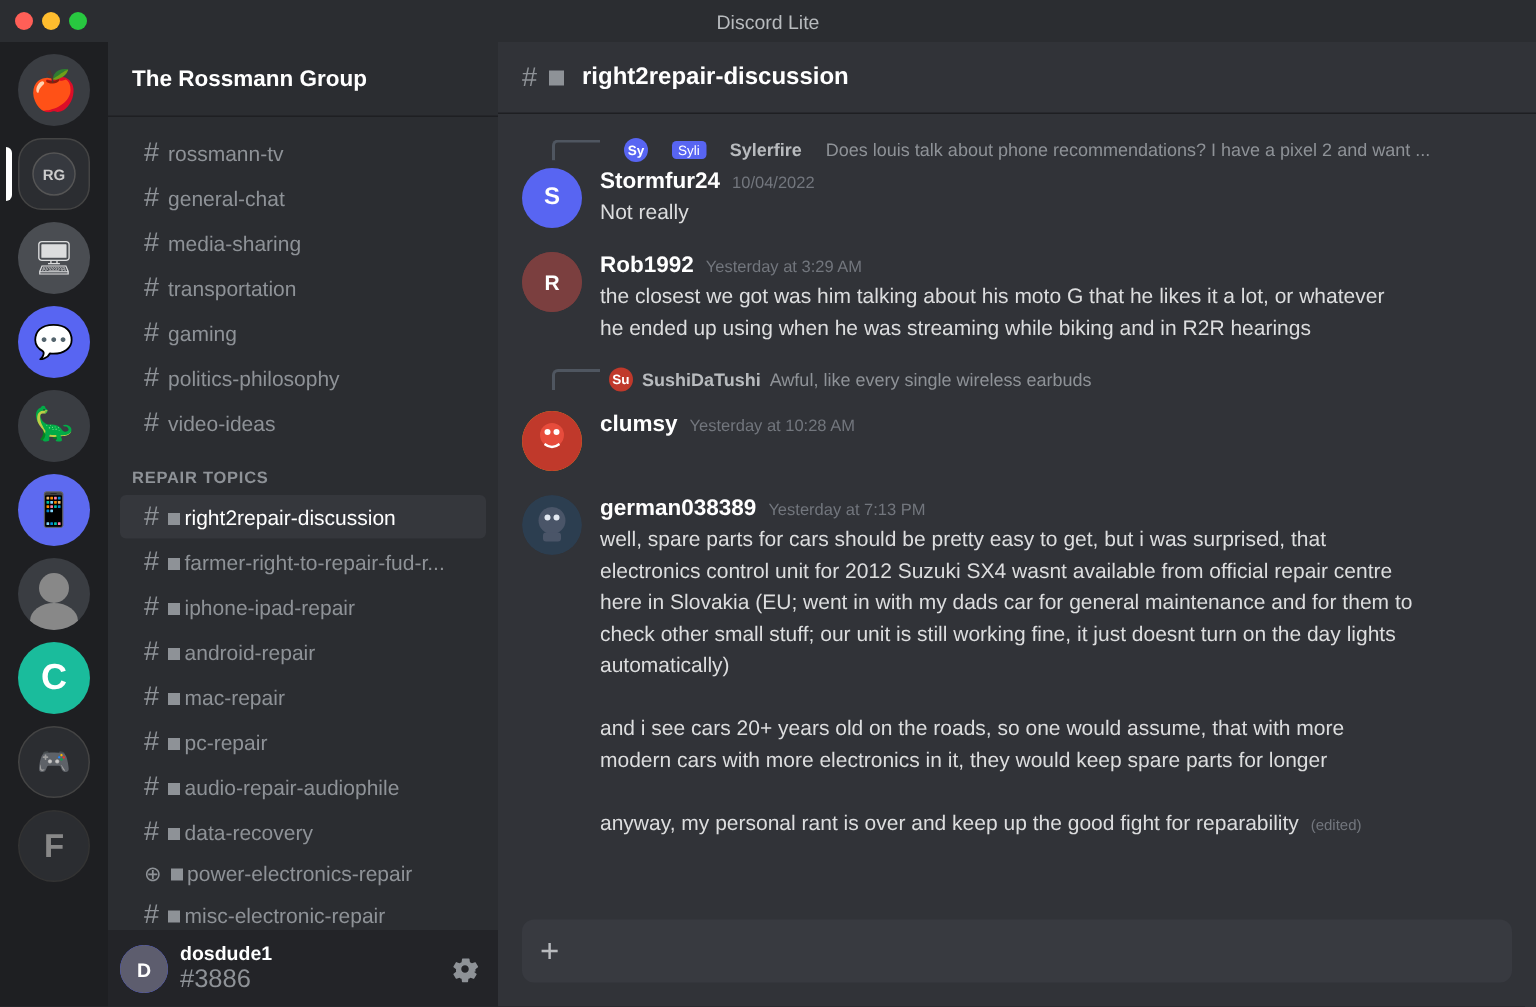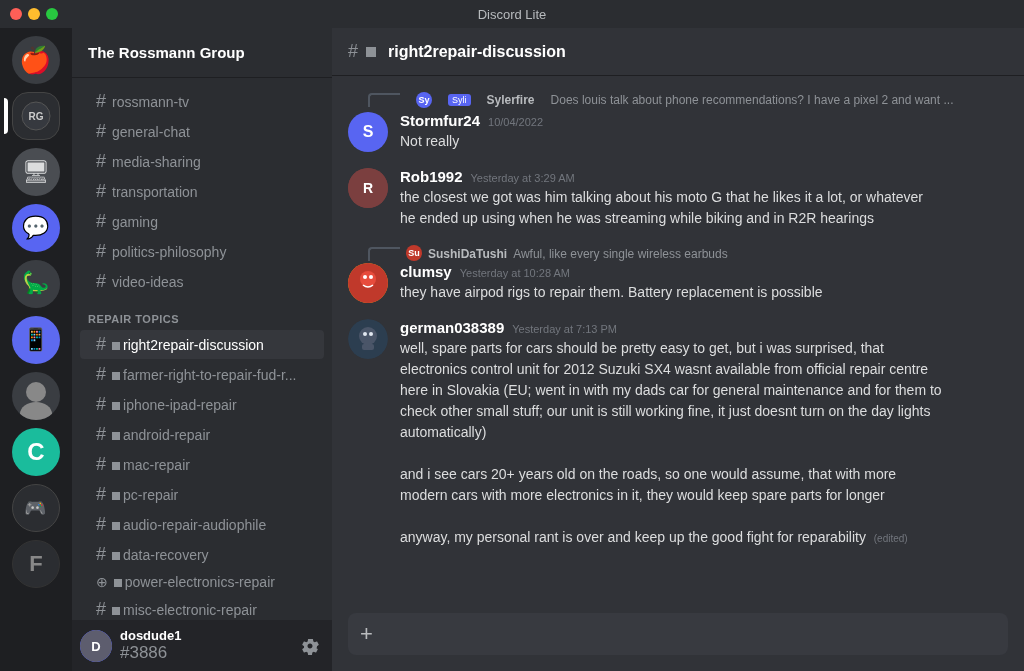--- a/index.html
+++ b/index.html
@@ -487,44 +487,41 @@
             <span class="message-username">Rob1992</span>
             <span class="message-timestamp">Yesterday at 3:29 AM</span>
           </div>
           <div class="message-text">
             the closest we got was him talking about his moto G that he likes it a lot, or whatever<br>
             he ended up using when he was streaming while biking and in R2R hearings
           </div>
         </div>
       </div>
 
-      <div style="display:flex;align-items:flex-end;gap:6px;padding:0 0 2px 16px;font-size:12px;color:#8e9297;margin-bottom:0;">
+      <div style="display:flex;align-items:center;gap:6px;padding:0 0 2px 16px;font-size:12px;color:#8e9297;margin-bottom:11px;">
         <div style="width:32px;height:14px;border-top:2px solid #4f5660;border-left:2px solid #4f5660;border-radius:4px 0 0 0;flex-shrink:0;margin-left:4px;"></div>
         <div style="width:16px;height:16px;border-radius:50%;background:#c0392b;display:flex;align-items:center;justify-content:center;font-size:9px;color:white;font-weight:700;flex-shrink:0;">Su</div>
         <span class="username-inline">SushiDaTushi</span>
         <span>Awful, like every single wireless earbuds</span>
       </div>
 
       <div class="message-group" style="margin-bottom:16px;">
         <div class="message-avatar" style="background:#e67e22;border-radius:50%;width:40px;height:40px;display:flex;align-items:center;justify-content:center;flex-shrink:0;overflow:hidden;">
           <svg width="40" height="40" viewBox="0 0 40 40">
             <rect width="40" height="40" rx="20" fill="#c0392b"></rect>
             <circle cx="20" cy="16" r="8" fill="#e74c3c"></circle>
             <circle cx="17" cy="14" r="2" fill="white"></circle>
             <circle cx="23" cy="14" r="2" fill="white"></circle>
             <path d="M15 22 Q20 26 25 22" stroke="white" stroke-width="1.5" fill="none"></path>
           </svg>
         </div>
         <div class="message-content">
           <div class="message-header">
             <span class="message-username">clumsy</span>
             <span class="message-timestamp">Yesterday at 10:28 AM</span>
-          </div>
-          <div class="message-text">
-            they have airpod rigs to repair them. Battery replacement is possible
           </div>
         </div>
       </div>
 
       <div class="message-group" style="margin-bottom:8px;">
         <div class="message-avatar" style="border-radius:50%;width:40px;height:40px;display:flex;align-items:center;justify-content:center;flex-shrink:0;overflow:hidden;">
           <svg width="40" height="40" viewBox="0 0 40 40">
             <rect width="40" height="40" rx="20" fill="#2c3e50"></rect>
             <circle cx="20" cy="17" r="9" fill="#4a5568"></circle>
             <circle cx="17" cy="15" r="2" fill="#e2e8f0"></circle>

